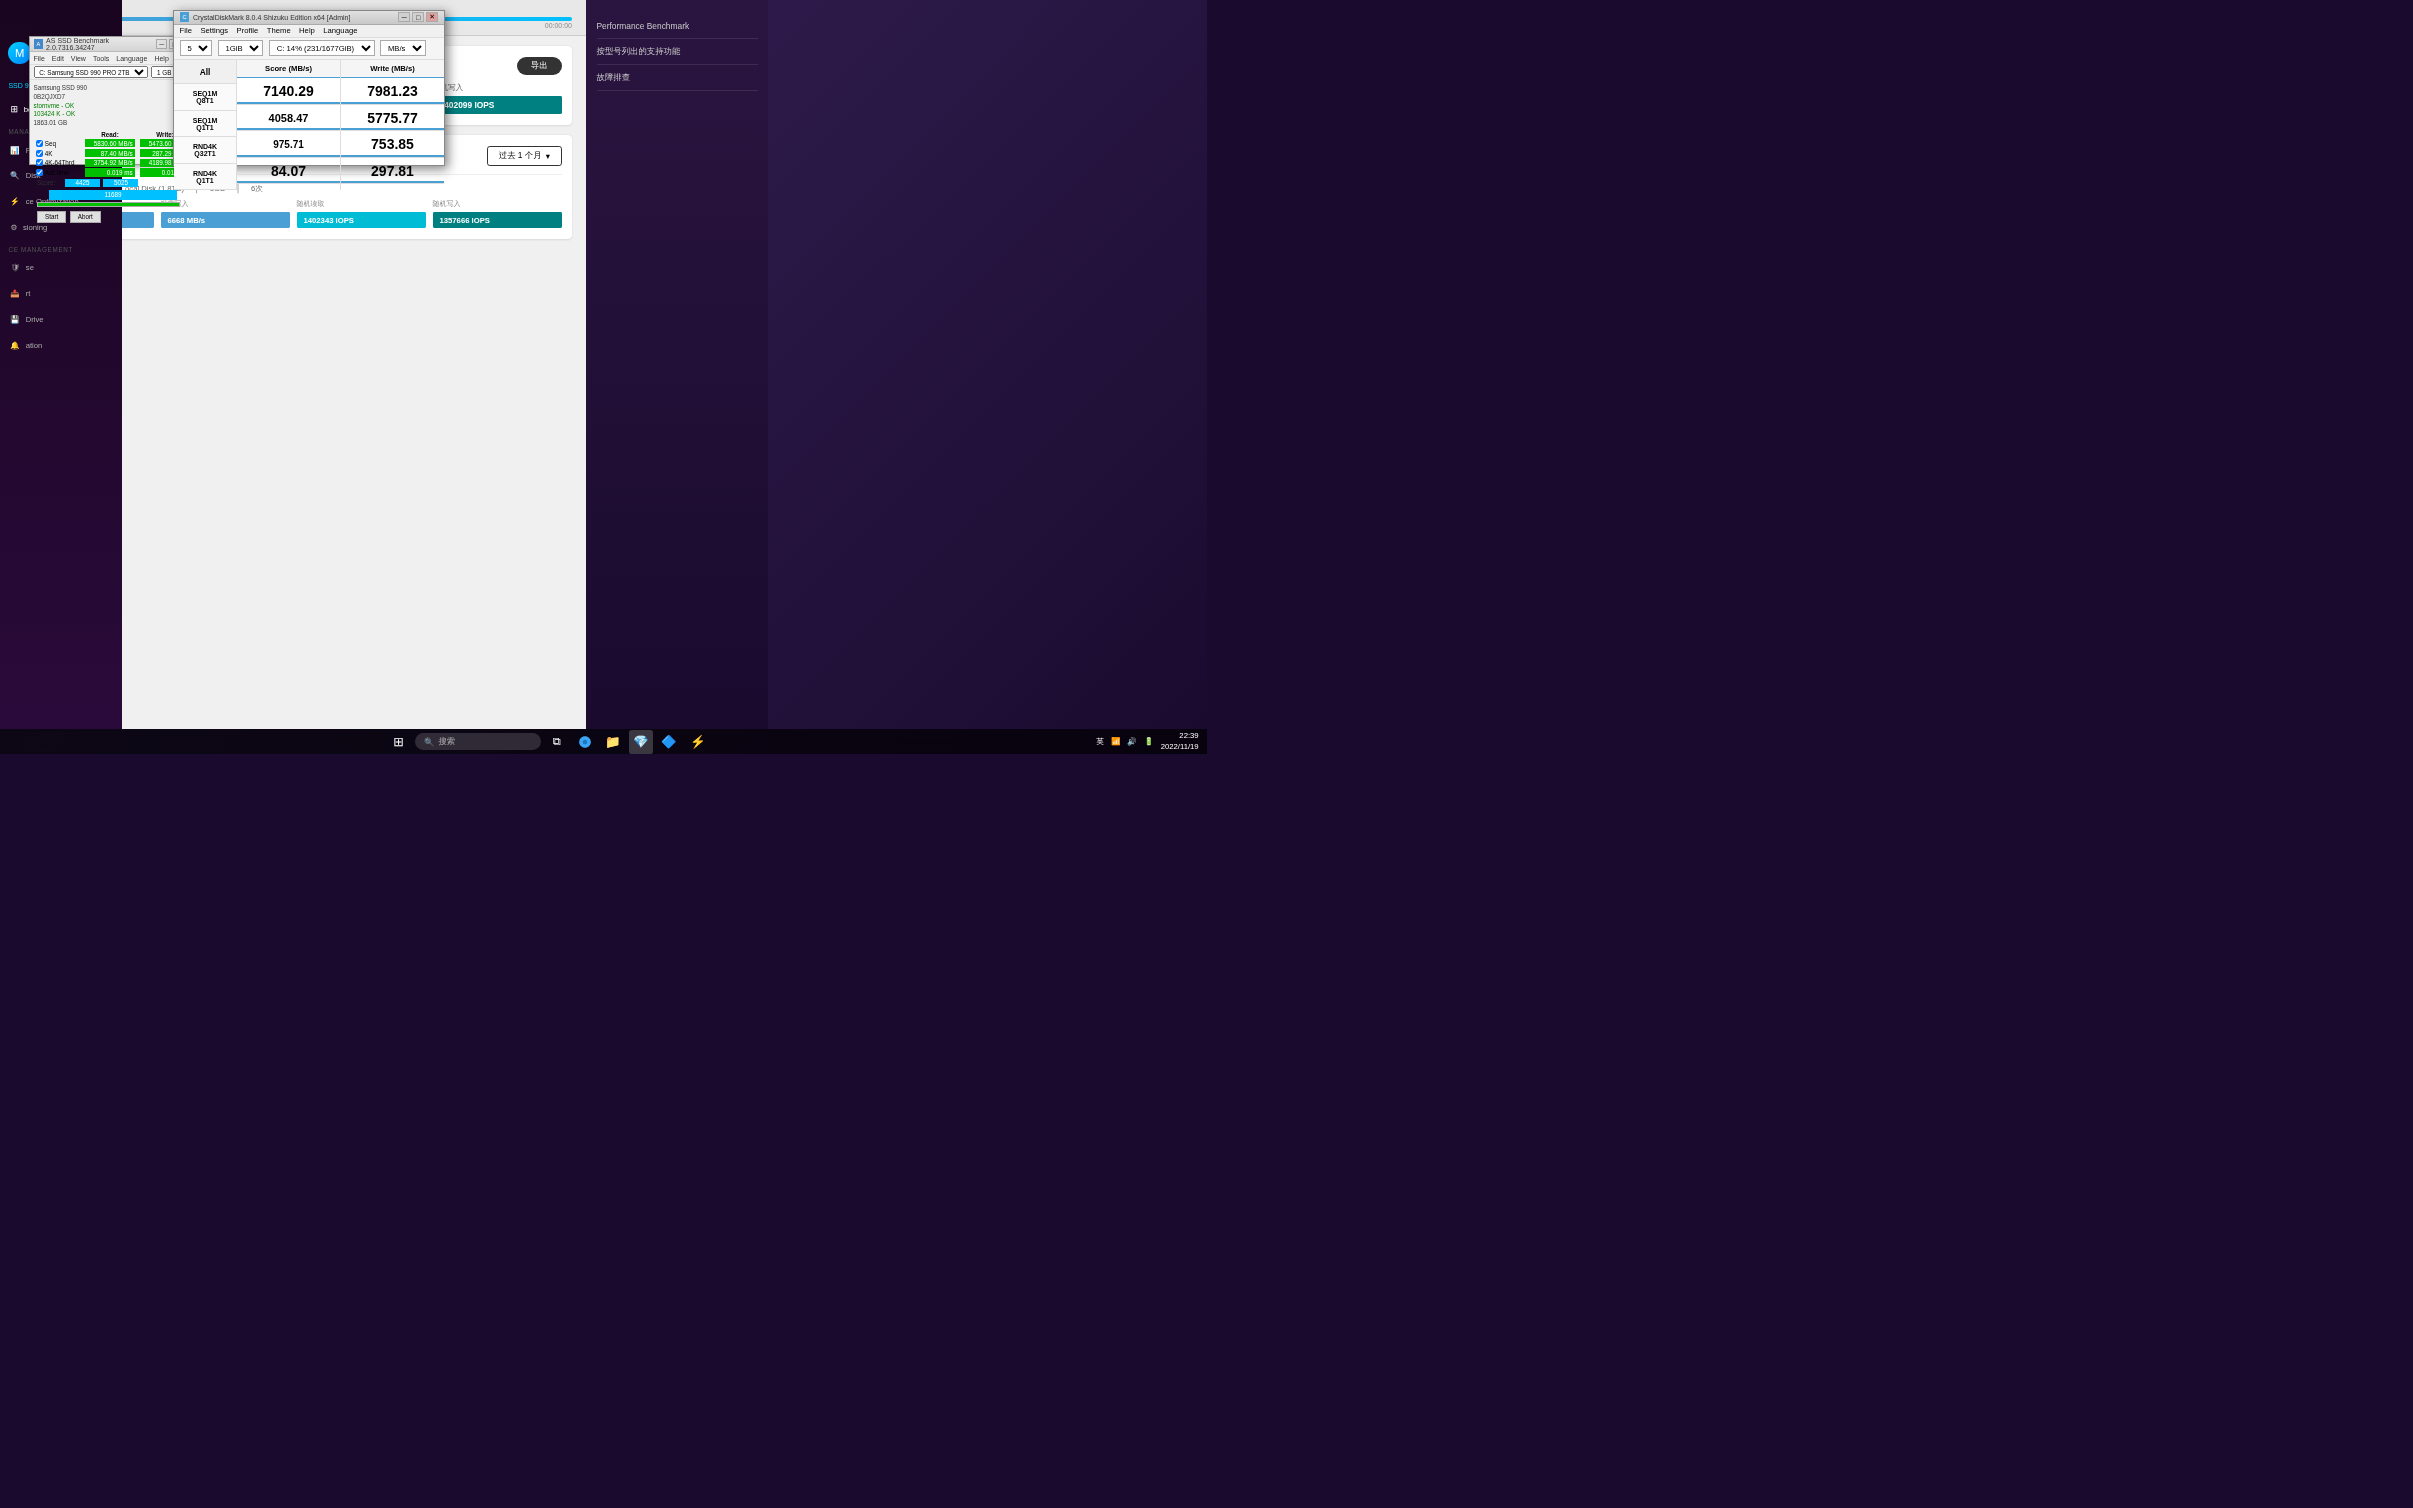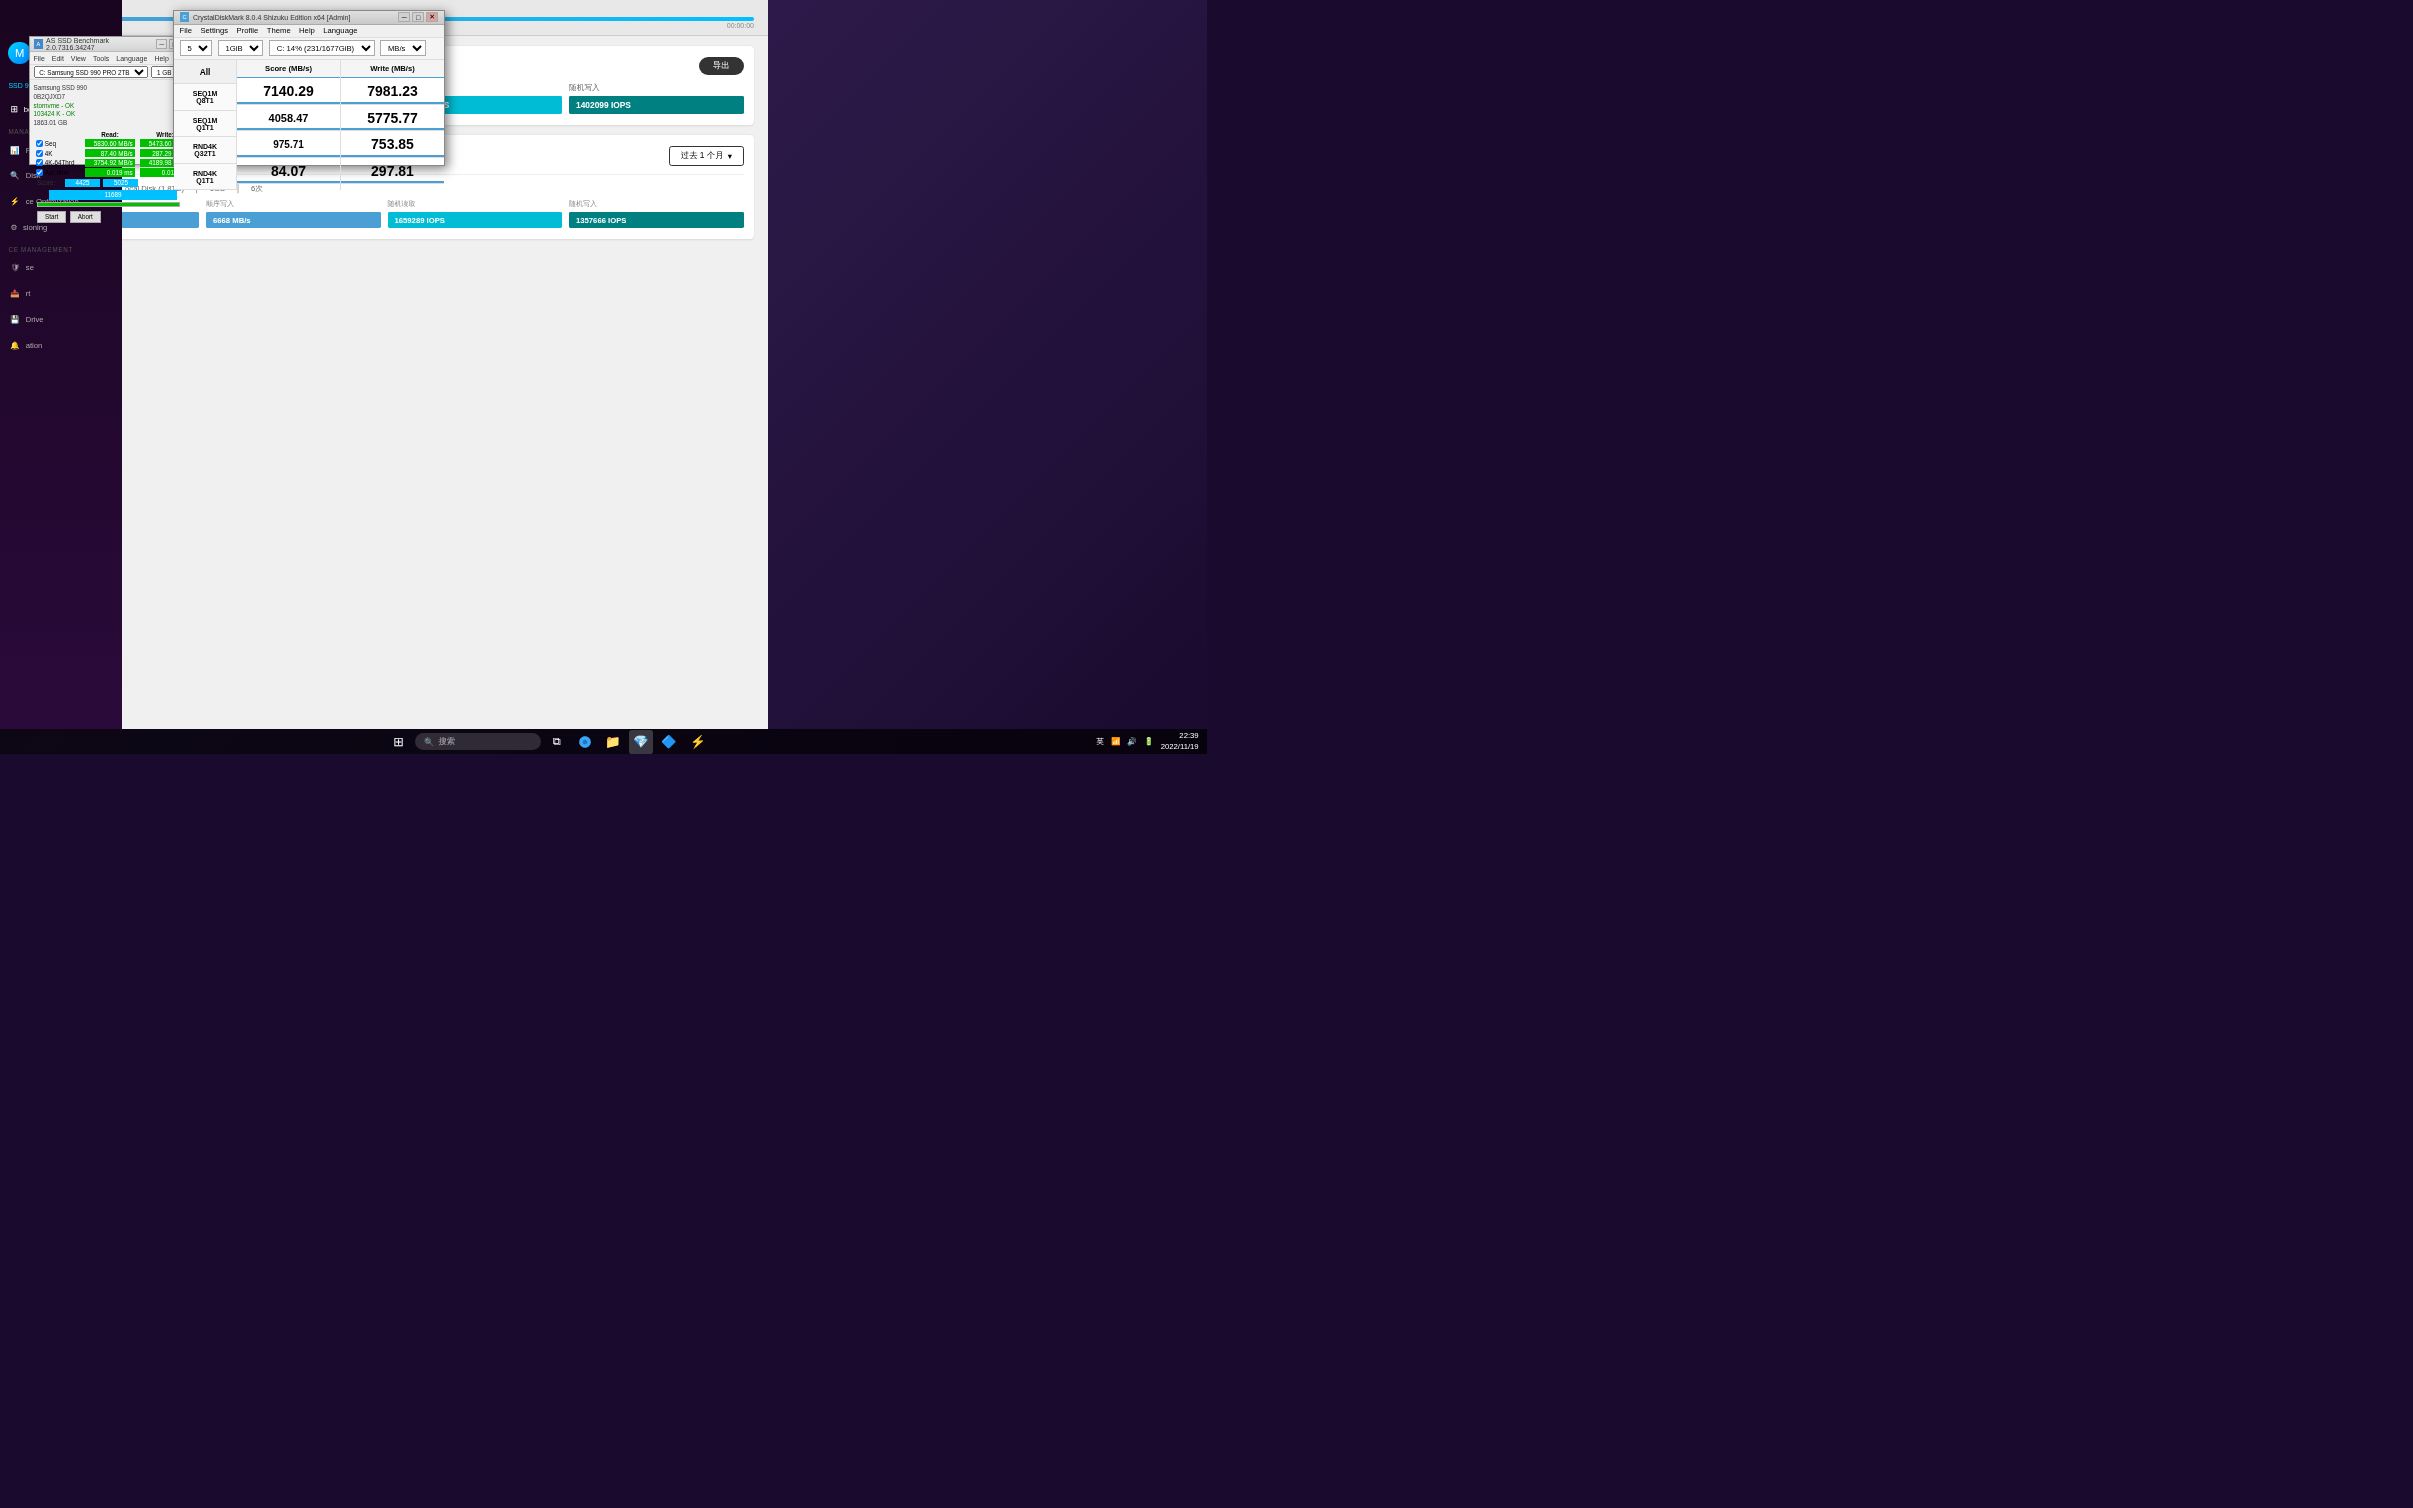--- a/index.html
+++ b/index.html
@@ -483,32 +483,37 @@
             <div>
               <div style="font-size:7px;color:#888;margin-bottom:2.8px;">顺序读取</div>
               <div style="background:#4a9fd4;color:white;padding:3.5px 7px;font-size:7.7px;font-weight:bold;border-radius:1.4px;">6951 MB/s</div>
             </div>
             <div>
               <div style="font-size:7px;color:#888;margin-bottom:2.8px;">顺序写入</div>
               <div style="background:#4a9fd4;color:white;padding:3.5px 7px;font-size:7.7px;font-weight:bold;border-radius:1.4px;">6668 MB/s</div>
             </div>
             <div>
               <div style="font-size:7px;color:#888;margin-bottom:2.8px;">随机读取</div>
-              <div style="background:#00bcd4;color:white;padding:3.5px 7px;font-size:7.7px;font-weight:bold;border-radius:1.4px;">1659289 IOPS</div>
+              <div style="background:#00bcd4;color:white;padding:3.5px 7px;font-size:7.7px;font-weight:bold;border-radius:1.4px;">1402343 IOPS</div>
             </div>
             <div>
               <div style="font-size:7px;color:#888;margin-bottom:2.8px;">随机写入</div>
               <div style="background:#008080;color:white;padding:3.5px 7px;font-size:7.7px;font-weight:bold;border-radius:1.4px;">1357666 IOPS</div>
             </div>
           </div>
         </div>
       </div>
     </div>
   </div>
 
+  <div style="width:182px;background:linear-gradient(180deg,#2a1540,#1a0a2e);padding:14px 10.5px;">
+    <div style="color:#ccc;font-size:8.4px;padding:7px 0;border-bottom:0.7px solid rgba(255,255,255,0.1);cursor:pointer;">Performance Benchmark</div>
+    <div style="color:#ccc;font-size:8.4px;padding:7px 0;border-bottom:0.7px solid rgba(255,255,255,0.1);cursor:pointer;">按型号列出的支持功能</div>
+    <div style="color:#ccc;font-size:8.4px;padding:7px 0;border-bottom:0.7px solid rgba(255,255,255,0.1);cursor:pointer;">故障排查</div>
+  </div>
 </div>
 
 <div class="asssd-window">
   <div class="asssd-titlebar">
     <div style="width:9.8px;height:9.8px;background:#4488cc;margin-right:2.8px;display:flex;align-items:center;justify-content:center;">
       <span style="color:white;font-size:5.6px;">A</span>
     </div>
     <span class="asssd-title-text">AS SSD Benchmark 2.0.7316.34247</span>
     <div class="asssd-window-btn">─</div>
     <div class="asssd-window-btn">□</div>

